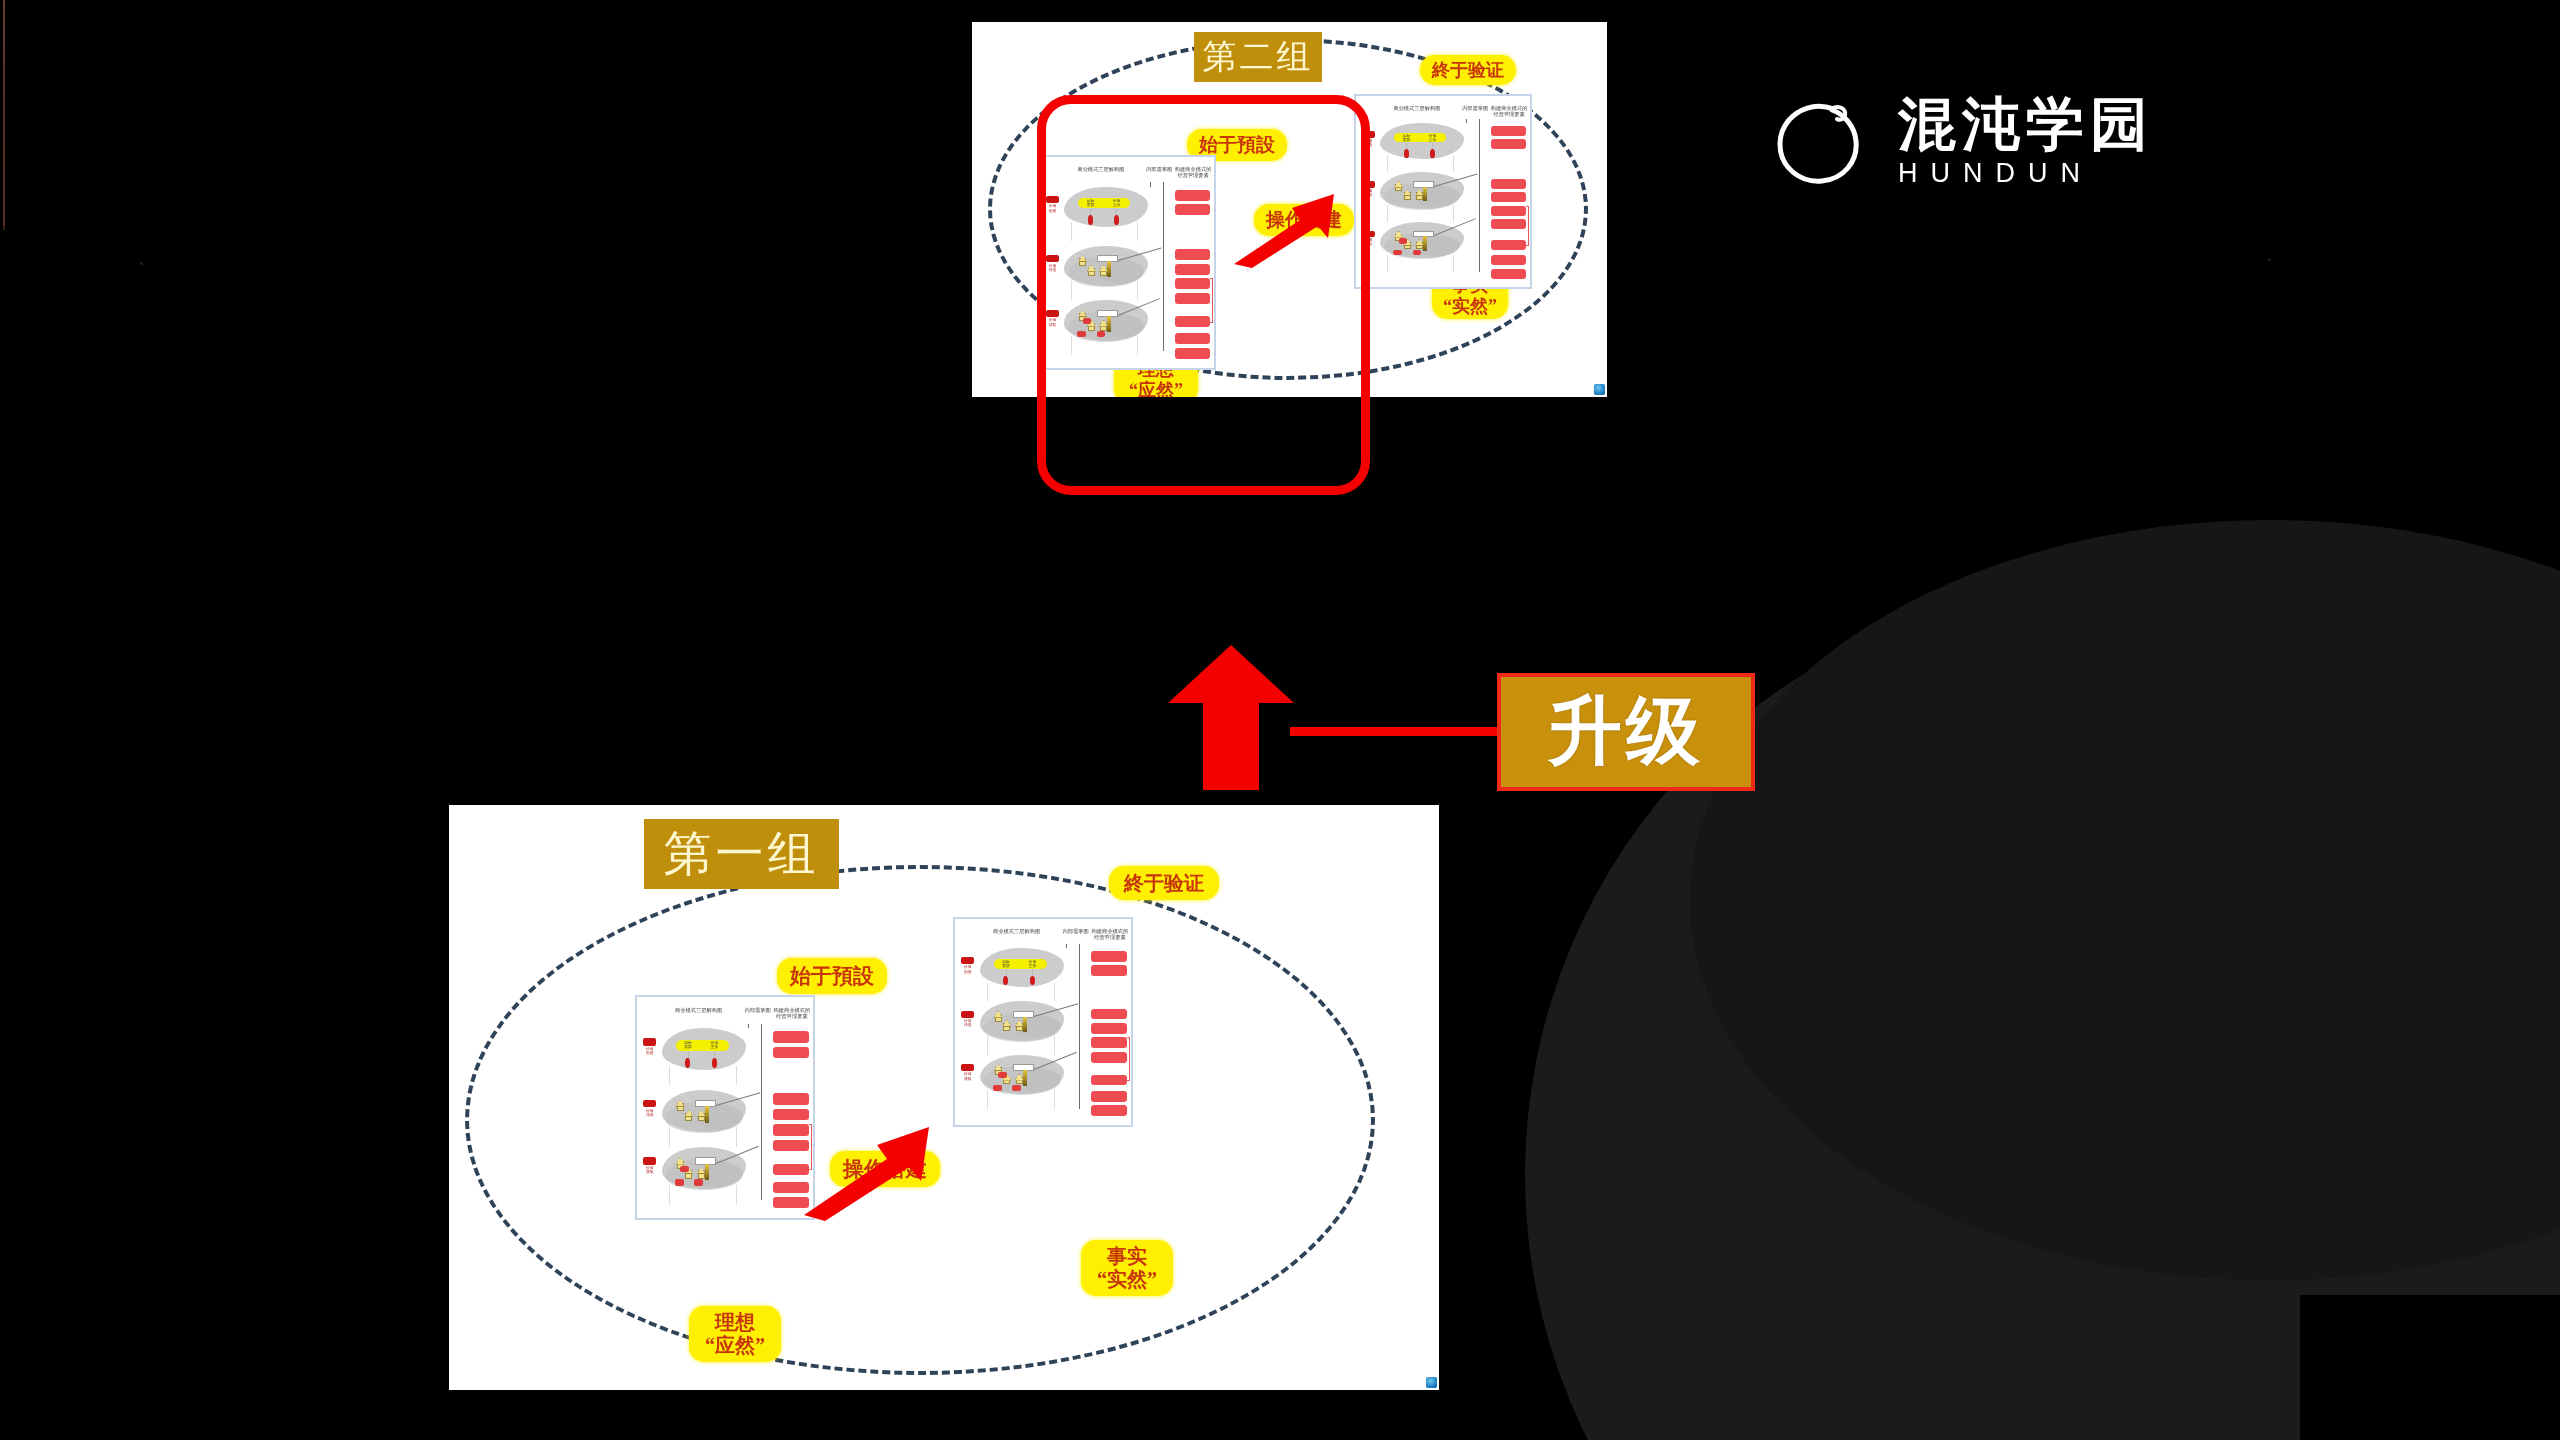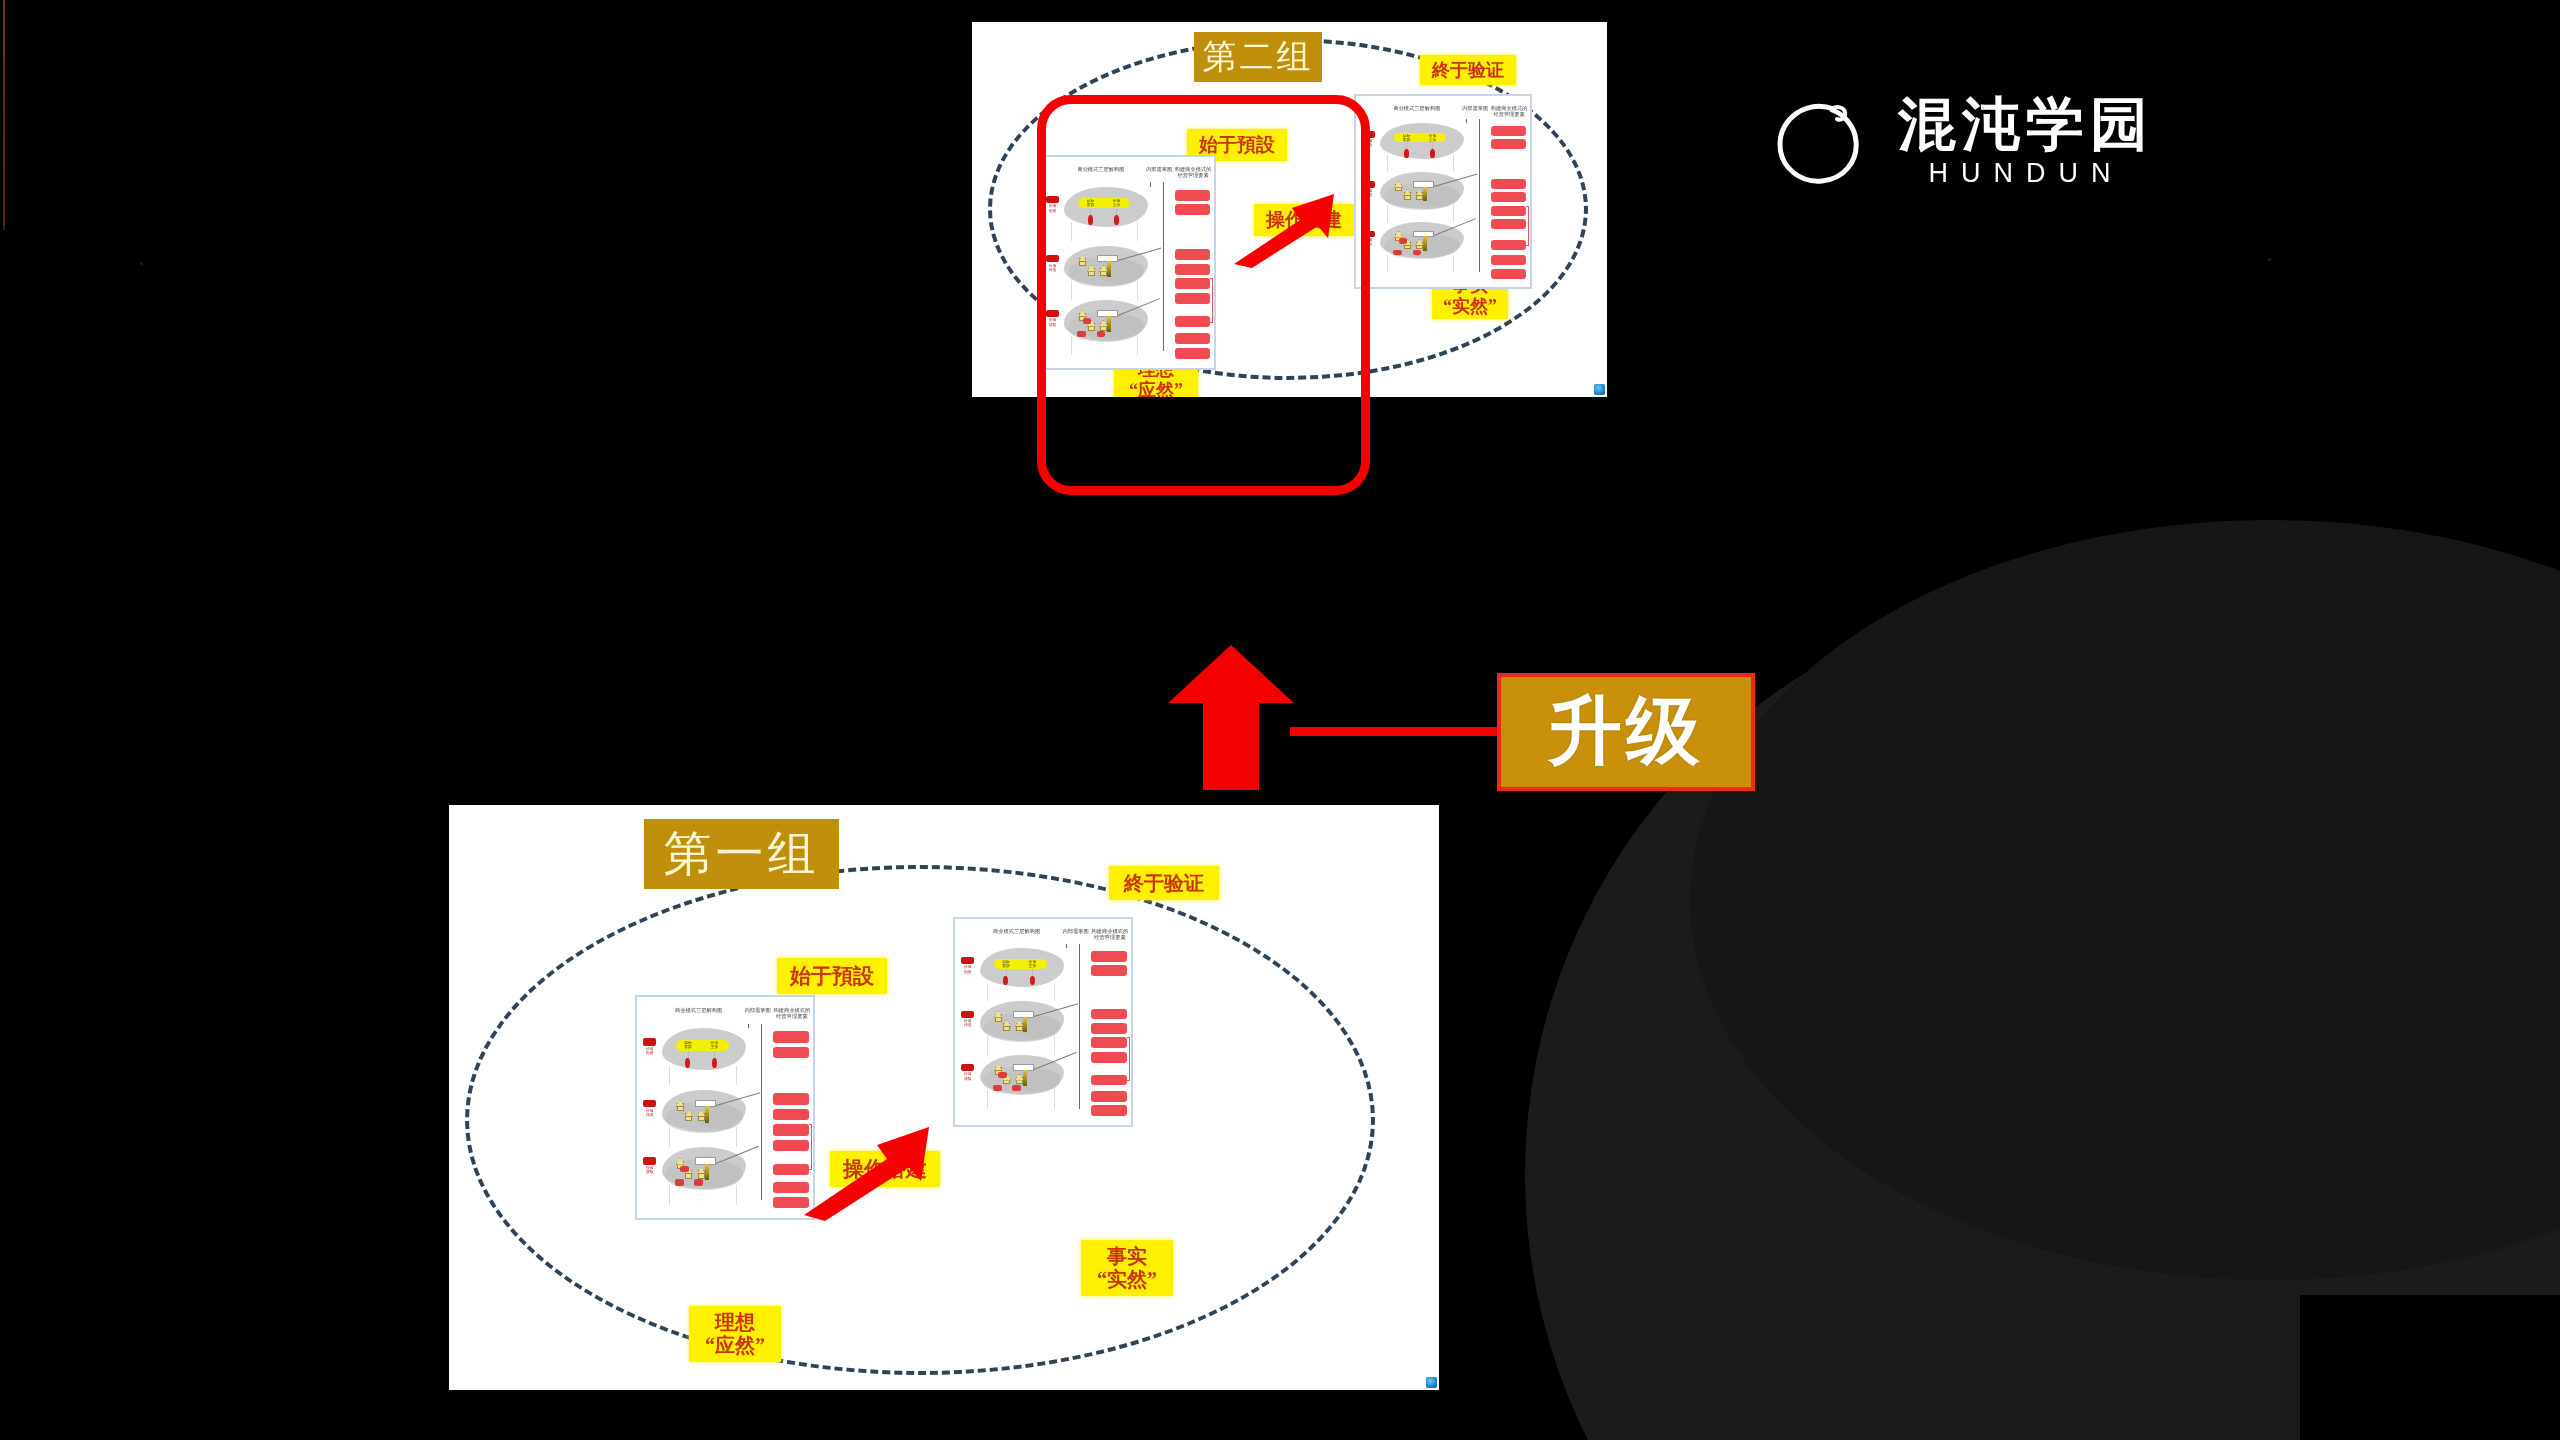--- a/index.html
+++ b/index.html
@@ -38,21 +38,21 @@
   .logo { position: absolute; left: 1772px; top: 95px; display: flex; align-items: center; gap: 34px; }
   .logo-mark { width: 92px; height: 92px; position: relative; }
   .logo-mark svg { display: block; }
   .logo-text { display: flex; flex-direction: column; gap: 6px; }
   .logo-cn {
     color: #fff; font-size: 58px; line-height: 1; letter-spacing: 6px;
     font-family: "Liberation Serif", "DejaVu Serif", serif; font-weight: 700;
   }
   .logo-en {
     color: #fff; font-size: 27px; letter-spacing: 13px; line-height: 1;
-    font-family: "Liberation Sans", sans-serif; font-weight: 300; text-align: center;
+    font-family: "Liberation Sans", sans-serif; font-weight: 300;
   }
 
   
   .slide {
     position: absolute; background: #fff; overflow: hidden;
   }
   #slide-top    { left: 972px; top: 22px;   width: 635px; height: 375px; }
   #slide-bottom { left: 449px; top: 805px;  width: 990px; height: 585px; }
 
   .handle {
@@ -66,21 +66,21 @@
     position: absolute; background: #bf8f0c; display: flex;
     align-items: center; justify-content: center;
     font-family: "Liberation Serif", "DejaVu Serif", serif;
     color: #fdf6cf; font-weight: 400;
   }
   #ribbon-top    { left: 222px; top: 10px;  width: 128px; height: 50px;  font-size: 34px; letter-spacing: 3px; }
   #ribbon-bottom { left: 195px; top: 14px;  width: 195px; height: 70px;  font-size: 48px; letter-spacing: 4px; }
 
   
   .ylabel {
-    position: absolute; background: #ffef00; border-radius: 1px;
+    position: absolute; background: #ffef00; border-radius: 15px;
     color: #c8350a; font-weight: 700; text-align: center;
     font-family: "Liberation Serif", "DejaVu Serif", serif;
     display: flex; flex-direction: column; align-items: center; justify-content: center;
     line-height: 1.15; box-shadow: 0 0 4px rgba(255,239,0,.9);
     white-space: pre-line;
   }
 
   
   .ellipse {
     position: absolute; border: 4px dashed #2e4258; border-radius: 50%;

